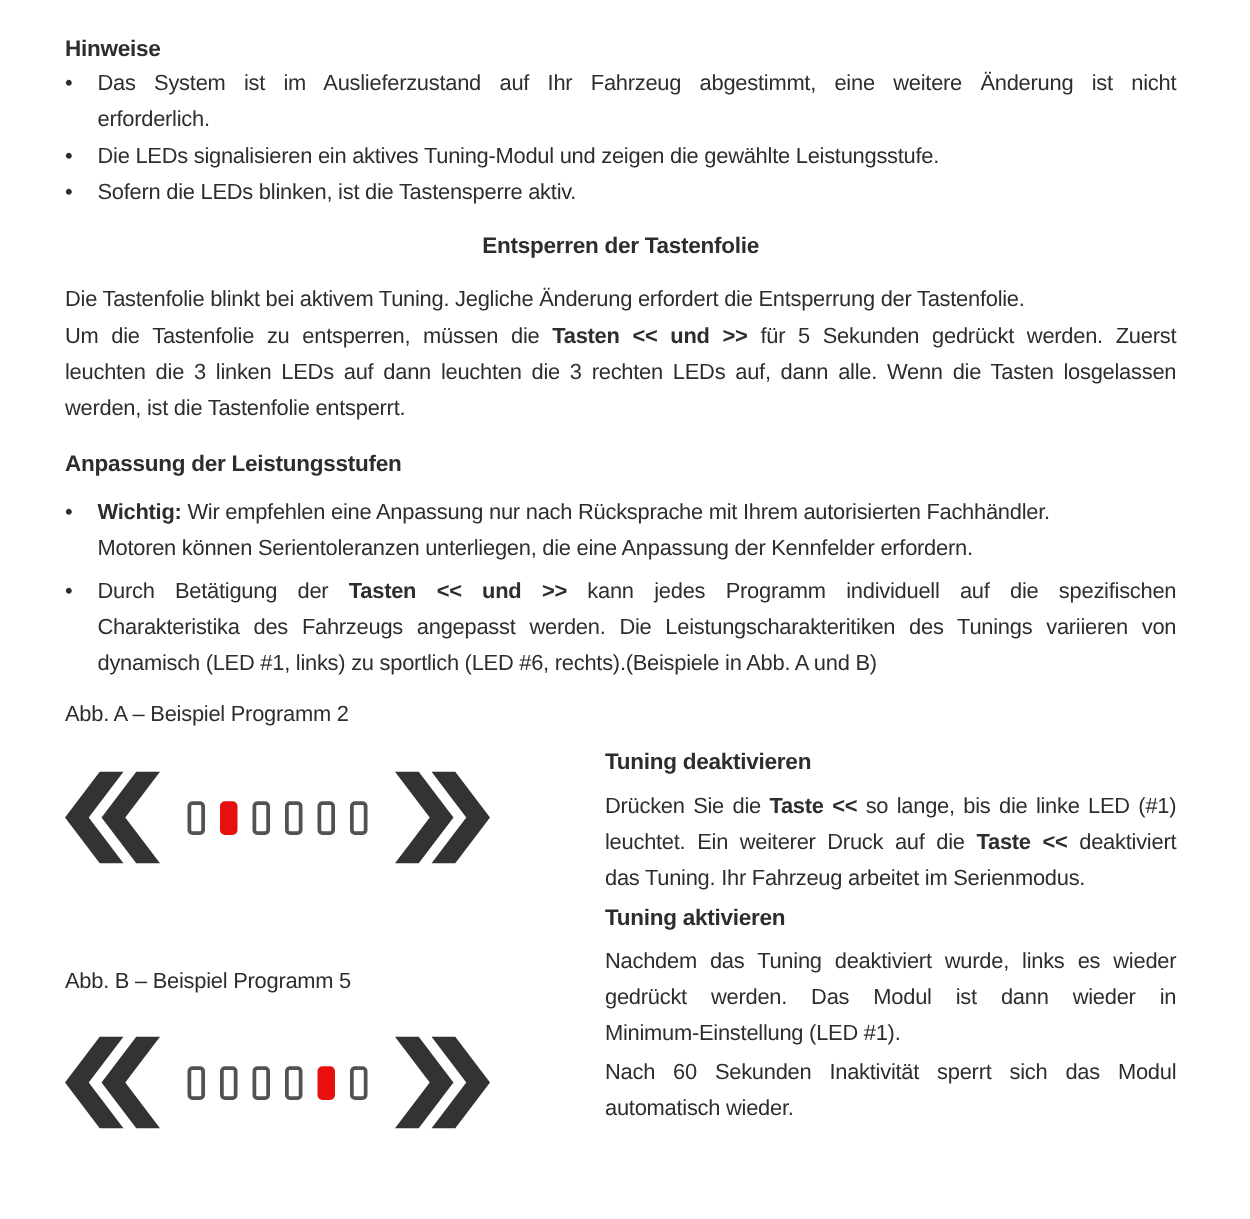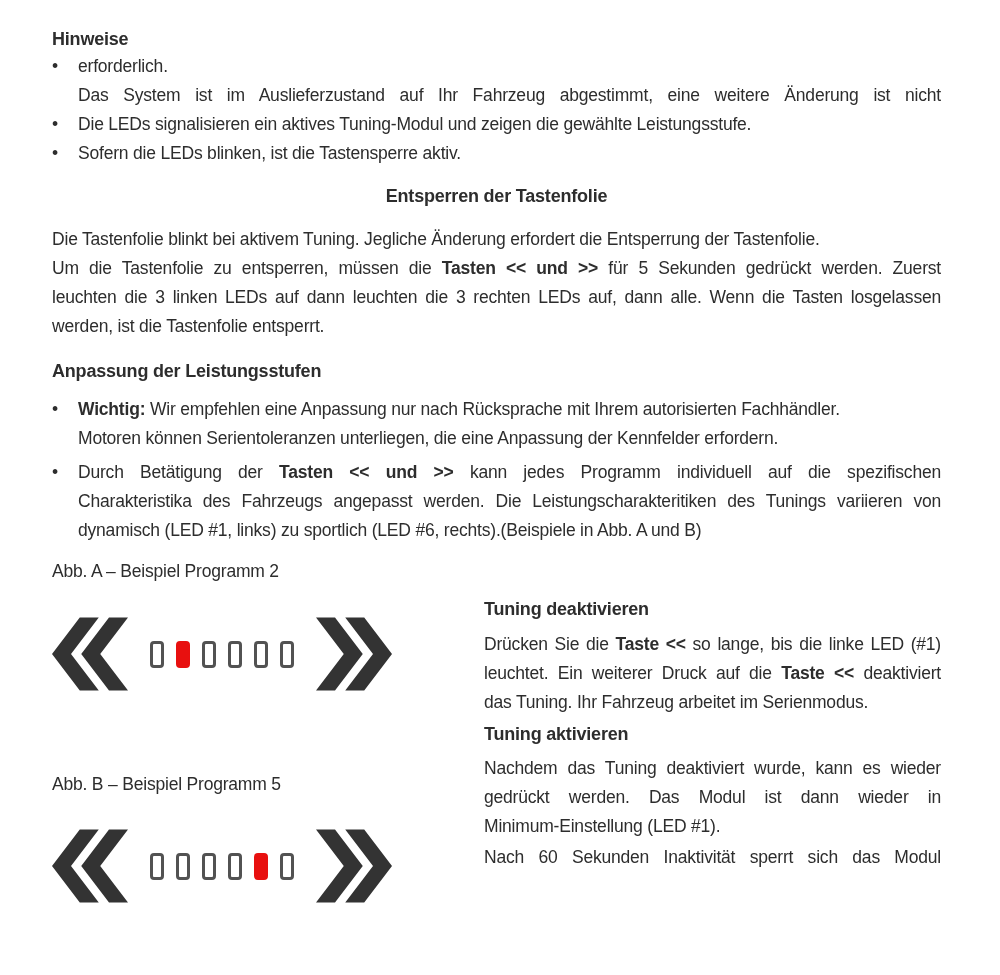--- a/index.html
+++ b/index.html
@@ -91,22 +91,22 @@
 <body>
 
 <div class="page">
 
   <h2>Hinweise</h2>
 
   <div class="bullets">
     <div class="bullet-item">
       <span class="dot">•</span>
       <div class="btext">
+        <div class="line j"><span>Das System ist im Auslieferzustand auf Ihr Fahrzeug abgestimmt, eine weitere Änderung ist nicht</span></div>
         <div class="line"><span>erforderlich.</span></div>
-        <div class="line j"><span>Das System ist im Auslieferzustand auf Ihr Fahrzeug abgestimmt, eine weitere Änderung ist nicht</span></div>
       </div>
     </div>
     <div class="bullet-item">
       <span class="dot">•</span>
       <div class="btext">
         <div class="line"><span>Die LEDs signalisieren ein aktives Tuning-Modul und zeigen die gewählte Leistungsstufe.</span></div>
       </div>
     </div>
     <div class="bullet-item">
       <span class="dot">•</span>
@@ -194,24 +194,25 @@
     <div class="right-col">
       <h3>Tuning deaktivieren</h3>
       <div class="para">
         <div class="line j"><span>Drücken Sie die </span><span class="b">Taste &lt;&lt;</span><span> so lange, bis die linke LED (#1)</span></div>
         <div class="line j"><span>leuchtet. Ein weiterer Druck auf die </span><span class="b">Taste &lt;&lt;</span><span> deaktiviert</span></div>
         <div class="line"><span>das Tuning. Ihr Fahrzeug arbeitet im Serienmodus.</span></div>
       </div>
 
       <h3 id="h-aktivieren">Tuning aktivieren</h3>
       <div class="para" id="p-akt1">
-        <div class="line j"><span>Nachdem das Tuning deaktiviert wurde, kann es wieder</span></div>
+        <div class="line j"><span>Nachdem das Tuning deaktiviert wurde, links es wieder</span></div>
         <div class="line j"><span>gedrückt werden. Das Modul ist dann wieder in</span></div>
         <div class="line"><span>Minimum-Einstellung (LED #1).</span></div>
       </div>
       <div class="para" id="p-akt2">
         <div class="line j"><span>Nach 60 Sekunden Inaktivität sperrt sich das Modul</span></div>
+        <div class="line"><span>automatisch wieder.</span></div>
       </div>
     </div>
 
   </div>
 
 </div>
 
 </body></html>

